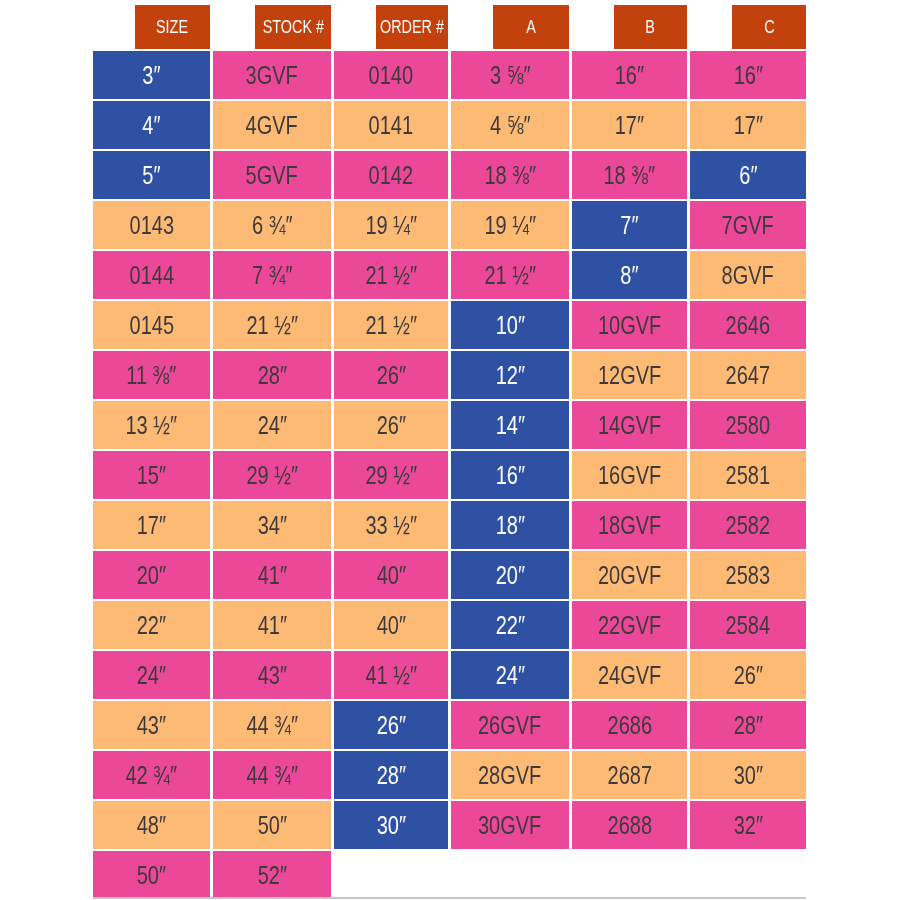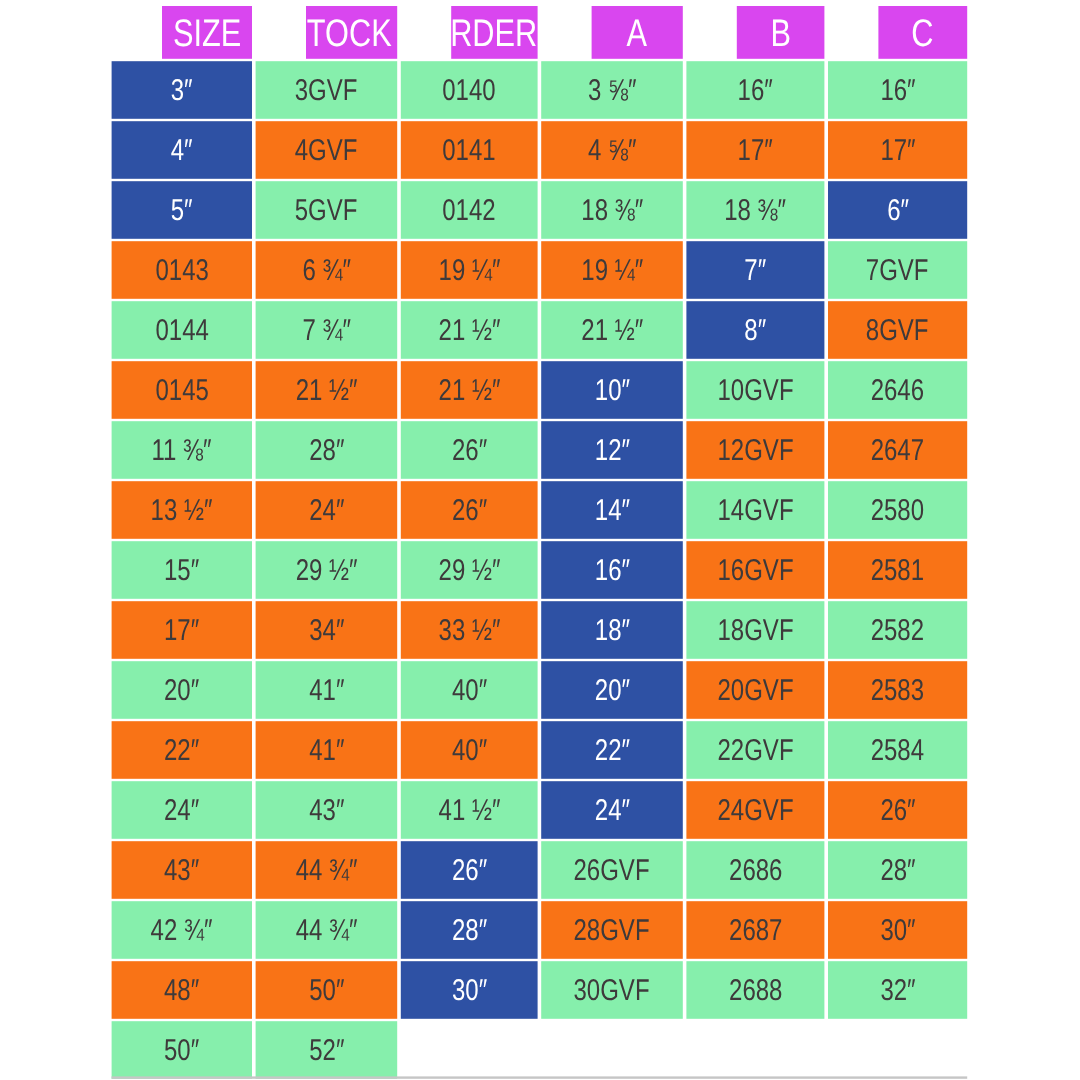--- a/index.html
+++ b/index.html
@@ -38,31 +38,31 @@
     overflow: hidden;
   }
   .cell .txt {
     display: inline-block;
     transform: scaleX(0.8);
     transform-origin: center center;
     white-space: nowrap;
     letter-spacing: 0px;
   }
   .header-cell {
-    background: #d946ef;
+    background: #c2410c;
     color: #ffffff;
-    font-size: 32px;
+    font-size: 18px;
     margin-left: 42px;
   }
   .size-cell {
     background: #2e51a4;
     color: #ffffff;
   }
-  .row-plain { background: #86efac; }
-  .row-alt   { background: #f97316; }
+  .row-plain { background: #ec4899; }
+  .row-alt   { background: #fdba74; }
   .bottom-line {
     position: absolute;
     left: 93px;
     top: 897px;
     width: 713px;
     height: 2px;
     background: #c6c6c6;
   }
 </style>
 </head>

